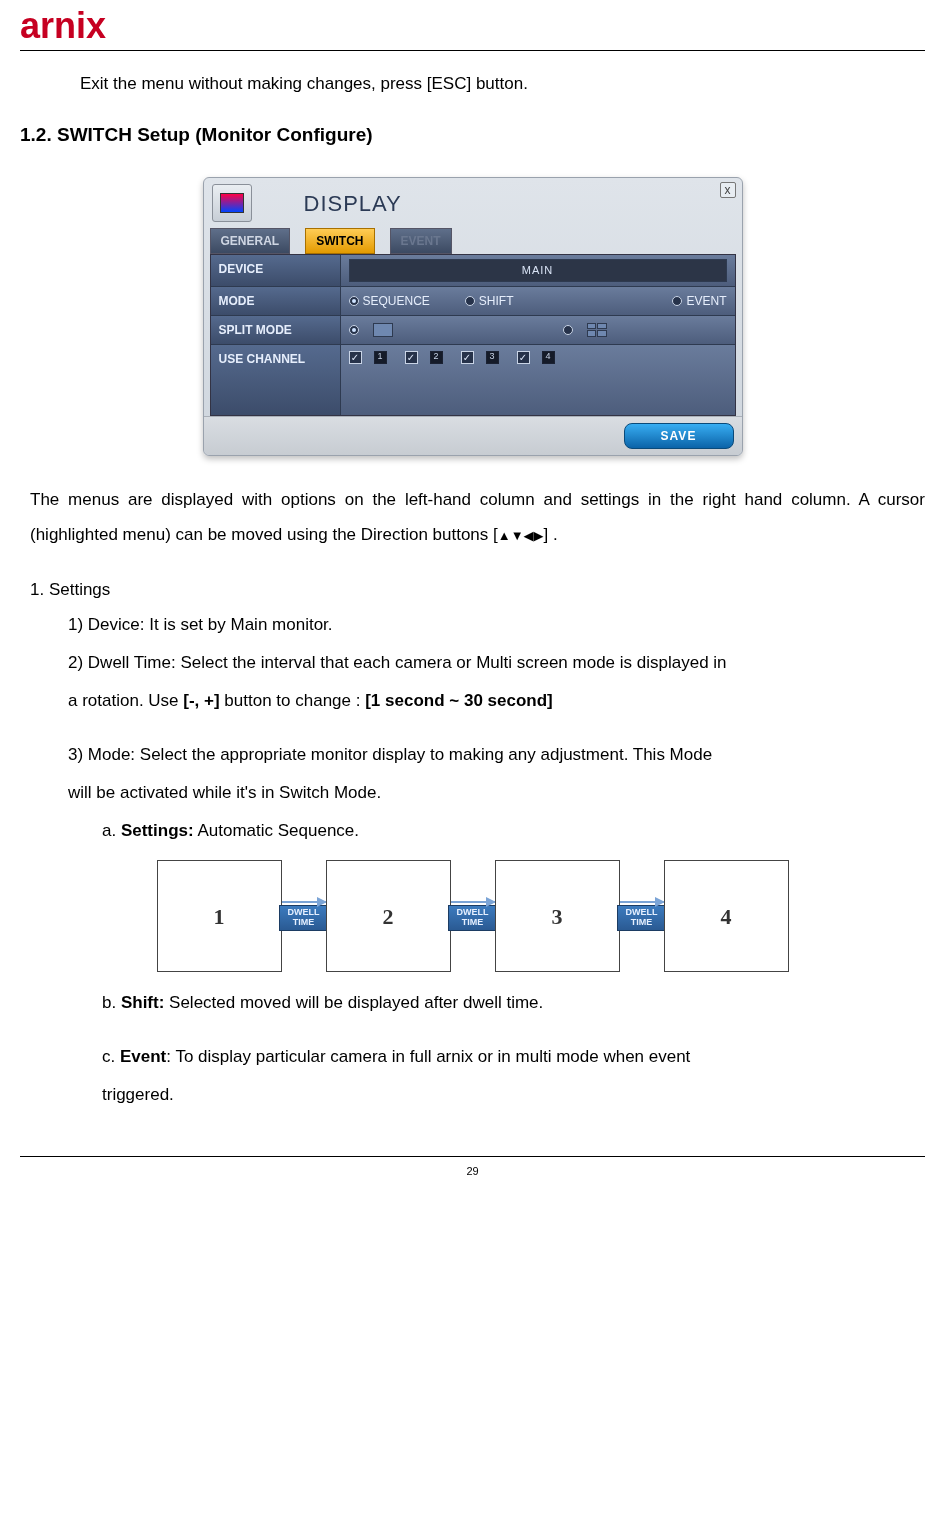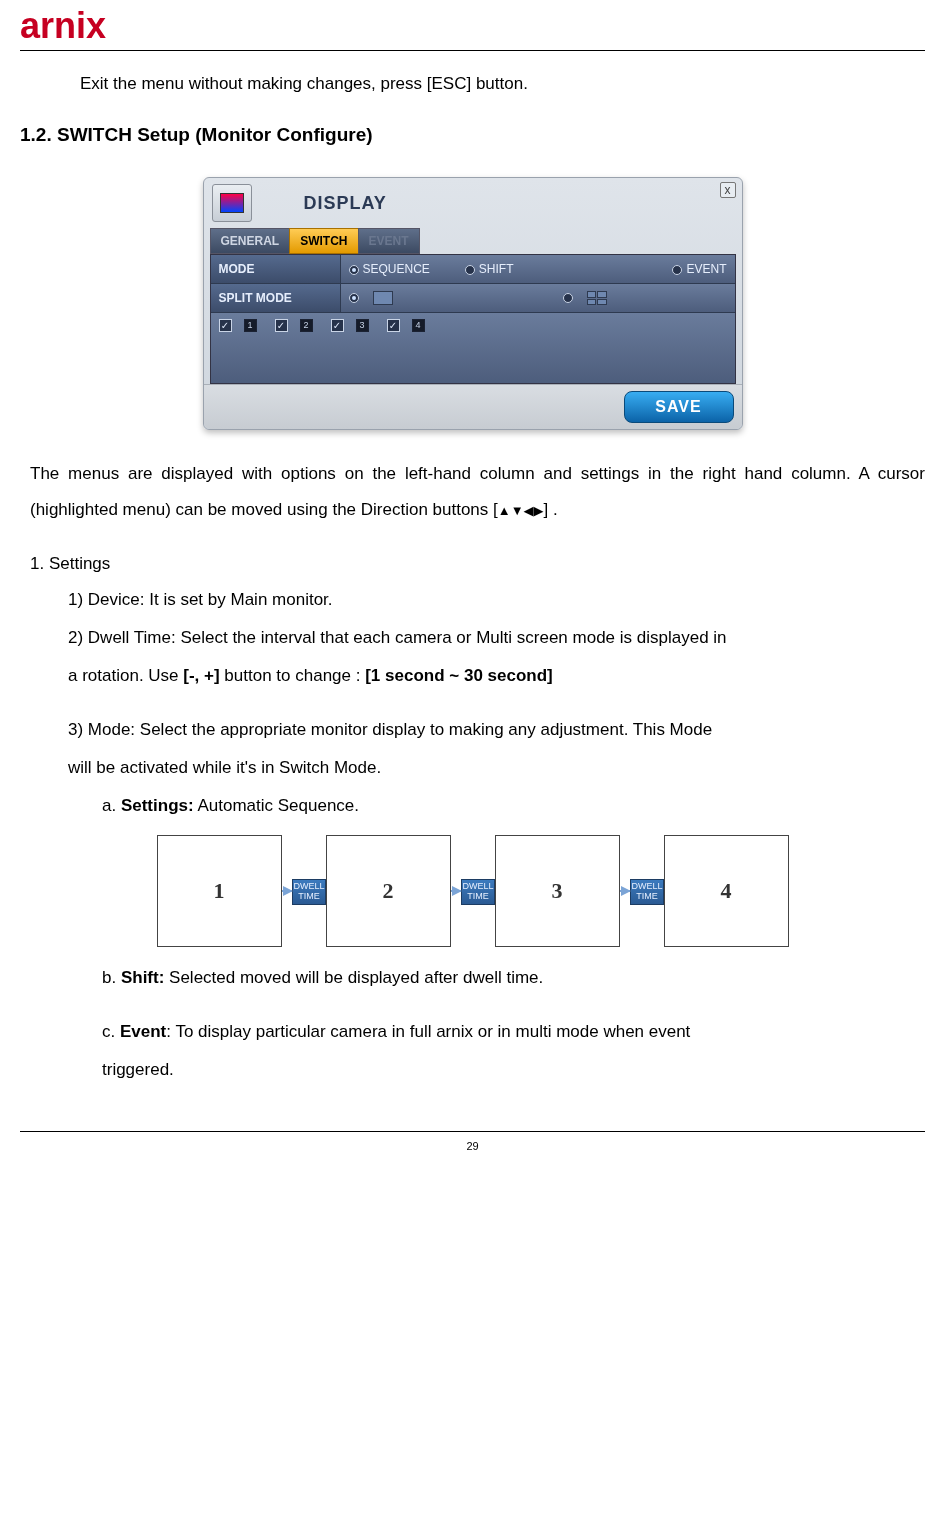--- a/index.html
+++ b/index.html
@@ -65,40 +65,40 @@
     border-radius: 3px;
     display: flex; align-items: center; justify-content: center;
   }
   .monitor-icon .scr {
     width: 24px; height: 20px;
     background: linear-gradient(#ff0044,#0044ff);
     border: 1px solid #333;
   }
   .panel-title-text {
     color: #2b3a55;
-    font-weight: bold;
-    font-size: 18px;
+    font-weight: normal;
+    font-size: 22px;
     letter-spacing: 1px;
     padding-left: 44px;
   }
   .close-x {
     position: absolute;
     right: 6px; top: 4px;
     width: 16px; height: 16px;
     border: 1px solid #777;
     background: #e8edf2;
     font-size: 12px;
     display:flex; align-items:center; justify-content:center;
     color:#444;
     border-radius:2px;
   }
   .tabs {
     display: flex;
     padding: 0 6px;
-    gap: 0;
+    gap: 16px;
   }
   .tab {
     padding: 3px 10px;
     font-size: 12px;
     font-weight: bold;
     border: 1px solid #556;
     background: linear-gradient(#5f6f8a,#3c4a62);
     color: #cfd6e3;
     margin-right: -1px;
   }
@@ -182,21 +182,21 @@
     width:20px;height:14px;display:grid;grid-template-columns:1fr 1fr;grid-template-rows:1fr 1fr;gap:1px;
   }
   .splitbox4 > span{background:#6f88b0;border:1px solid #2e3a50;}
   .save-bar{
     display:flex;justify-content:flex-end;padding:6px 8px;background:linear-gradient(#d9dde2,#c7ccd2);
     border-top:1px solid #aab0b8;border-radius:0 0 6px 6px;
   }
   .save-btn{
     width:110px;padding:3px 0;text-align:center;
     background:linear-gradient(#38adf2,#0b63a8);
-    color:#fff;font-weight:bold;font-size:16px;letter-spacing:1px;
+    color:#fff;font-weight:bold;font-size:12px;letter-spacing:1px;
     border:1px solid #0a4a7a;border-radius:8px;
   }
 
   .paragraph {
     margin: 10px 0 24px 10px;
     line-height: 2.1;
     text-align: justify;
   }
   .dir-icons {
     display:inline-flex;gap:0;vertical-align:middle;font-size:13px;
@@ -214,21 +214,21 @@
   .seq {
     display:flex;align-items:center;gap:0;
   }
   .seq .screen{
     width:125px;height:112px;border:1px solid #444;background:#fff;
     display:flex;align-items:center;justify-content:center;
     font-family: Georgia, 'Times New Roman', serif;font-size:22px;font-weight:bold;color:#333;
     position:relative;
   }
   .seq .arrow {
-    width:44px;position:relative;display:flex;flex-direction:row;align-items:center;
+    width:44px;position:relative;display:flex;flex-direction:column;align-items:center;font-weight:bold;
   }
   .seq .arrow .line {
     width:100%;height:2px;background:#7ba4d6;position:relative;
   }
   .seq .arrow .line::after{
     content:"";position:absolute;right:-1px;top:-4px;
     border-left:10px solid #7ba4d6;border-top:5px solid transparent;border-bottom:5px solid transparent;
   }
   .seq .arrow .dwell{
     margin-top:2px;width:50px;background:linear-gradient(#3c7bbf,#2a5a93);color:#e5efff;
@@ -262,20 +262,26 @@
       <span class="panel-title-text">DISPLAY</span>
       <span class="close-x">x</span>
     </div>
     <div class="tabs">
       <div class="tab">GENERAL</div>
       <div class="tab active">SWITCH</div>
       <div class="tab disabled">EVENT</div>
     </div>
     <div class="grid">
       <div class="row">
+        <div class="cell-label">DEVICE</div>
+        <div class="cell-val">
+          <div class="device-dd">MAIN</div>
+        </div>
+      </div>
+      <div class="row">
         <div class="cell-label">MODE</div>
         <div class="cell-val">
           <span><span class="radio on"></span><span>SEQUENCE</span></span>
           <span style="margin-left:25px;"><span class="radio"></span><span>SHIFT</span></span>
           <span style="margin-left:auto;"><span class="radio"></span><span>EVENT</span></span>
         </div>
       </div>
       <div class="row">
         <div class="cell-label">SPLIT MODE</div>
         <div class="cell-val">
@@ -284,20 +290,21 @@
           <span style="margin-left:160px;" class="radio"></span>
           <span class="splitbox4">
               <span></span>
               <span></span>
               <span></span>
               <span></span>
             </span>
         </div>
       </div>
       <div class="row use-channel">
+        <div class="cell-label">USE CHANNEL</div>
         <div class="cell-val">
           <span class="chk">✓</span>
             <span class="chnum">1</span>
           <span class="chk">✓</span>
             <span class="chnum">2</span>
           <span class="chk">✓</span>
             <span class="chnum">3</span>
           <span class="chk">✓</span>
             <span class="chnum">4</span>
         </div>

